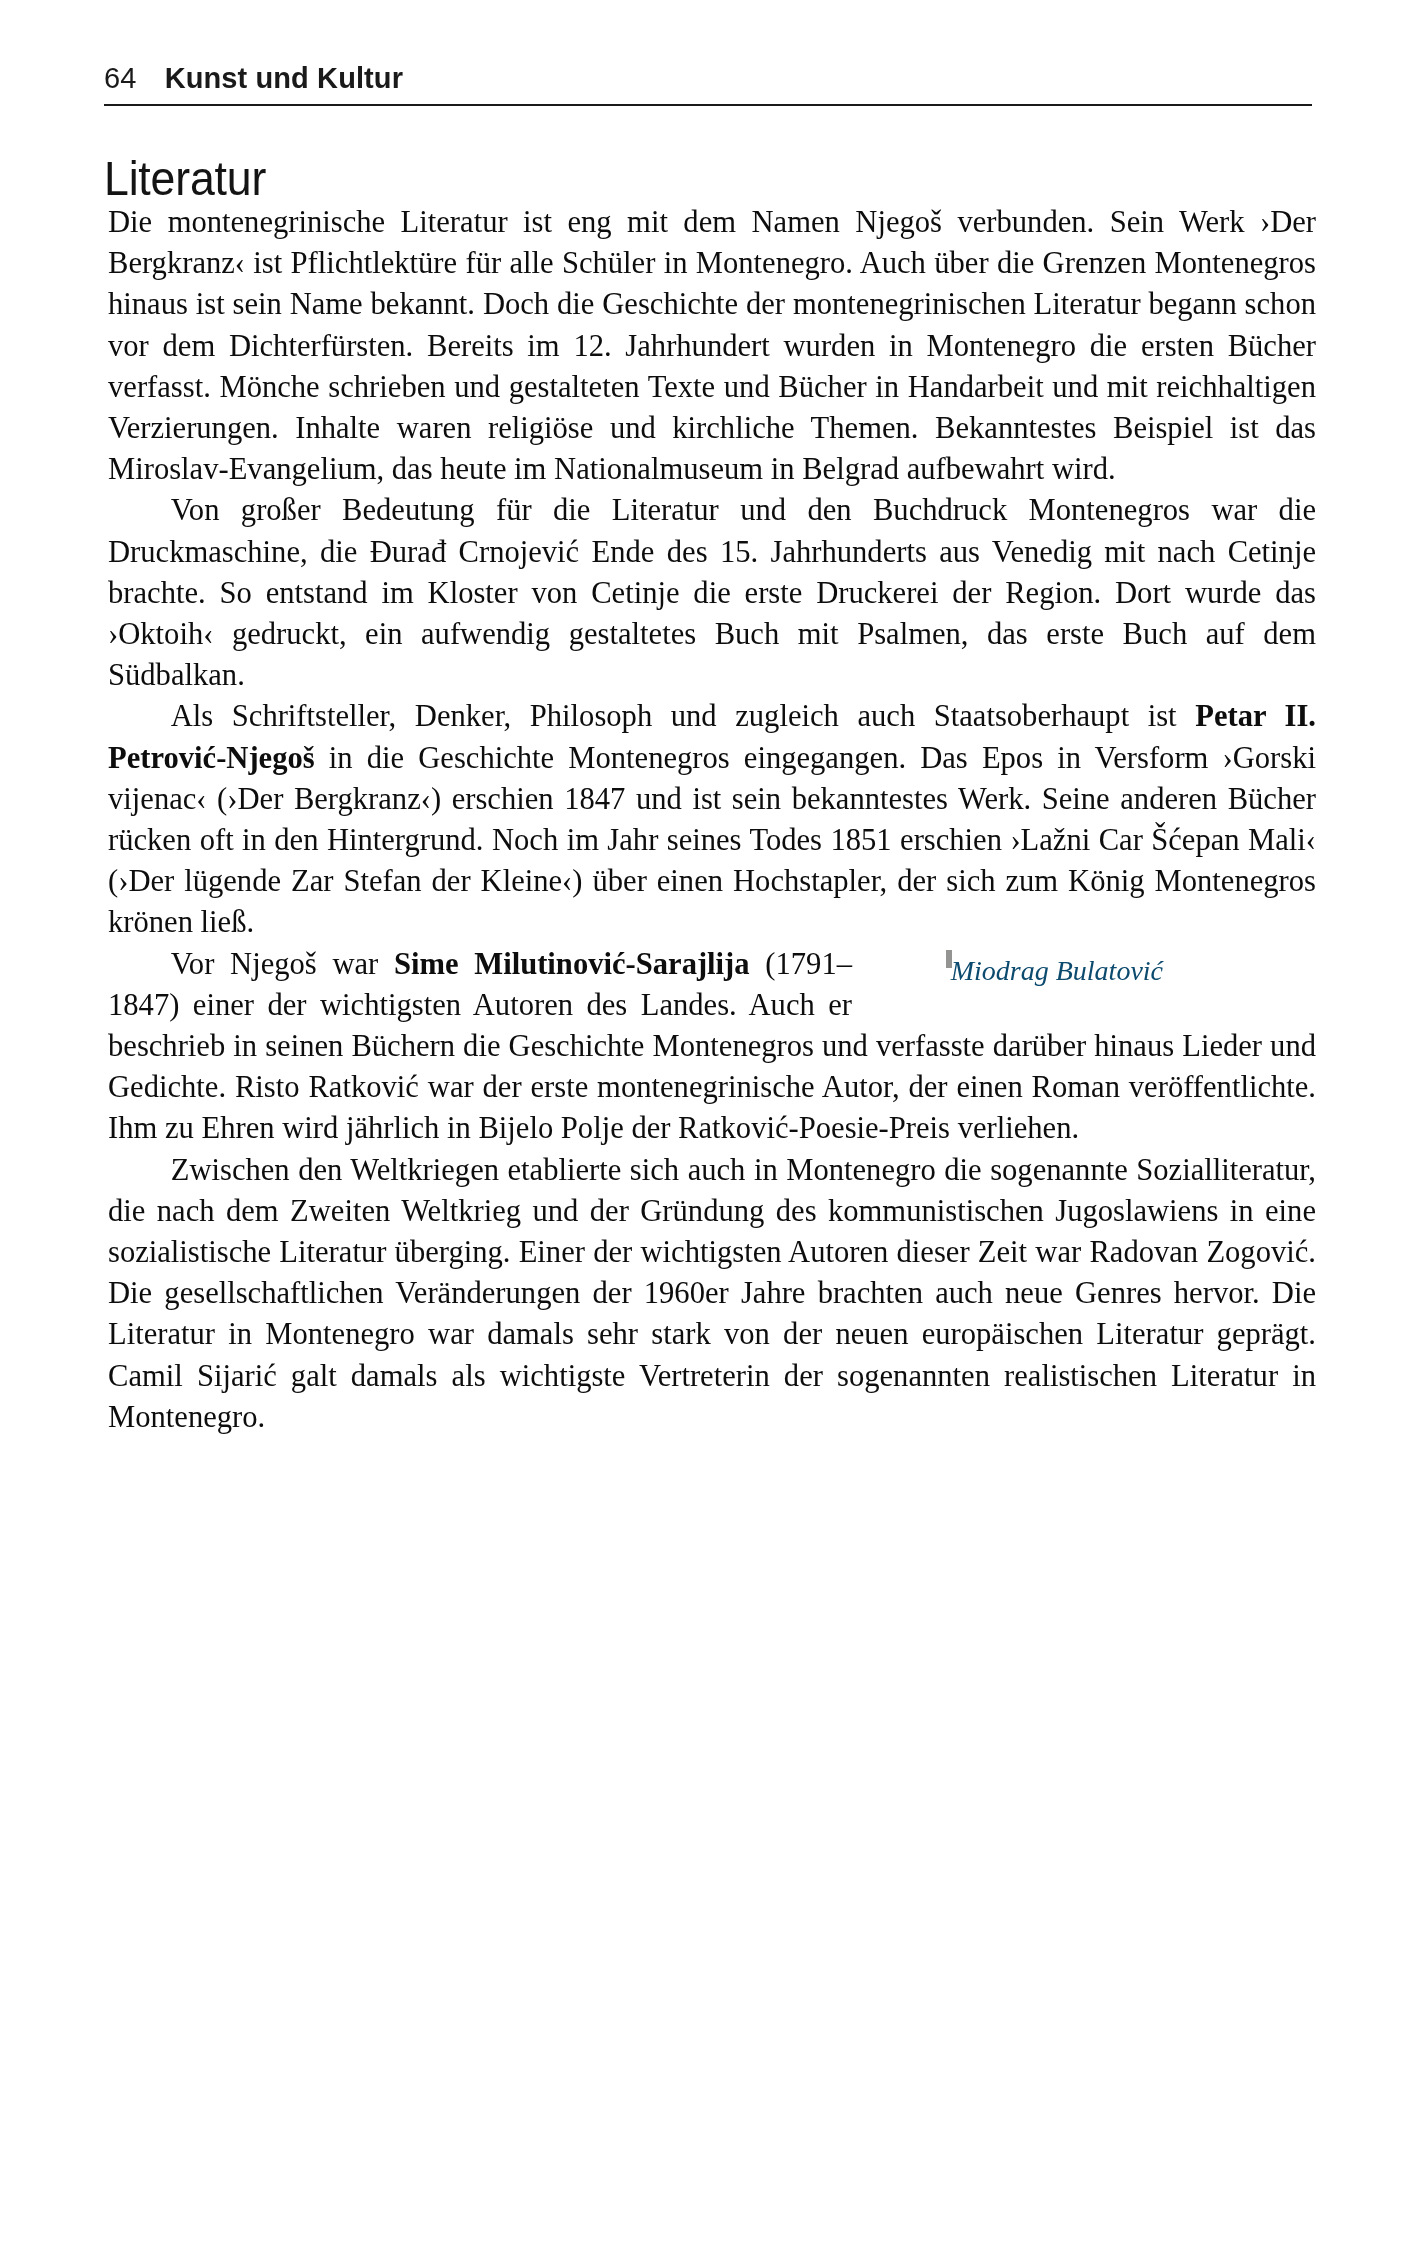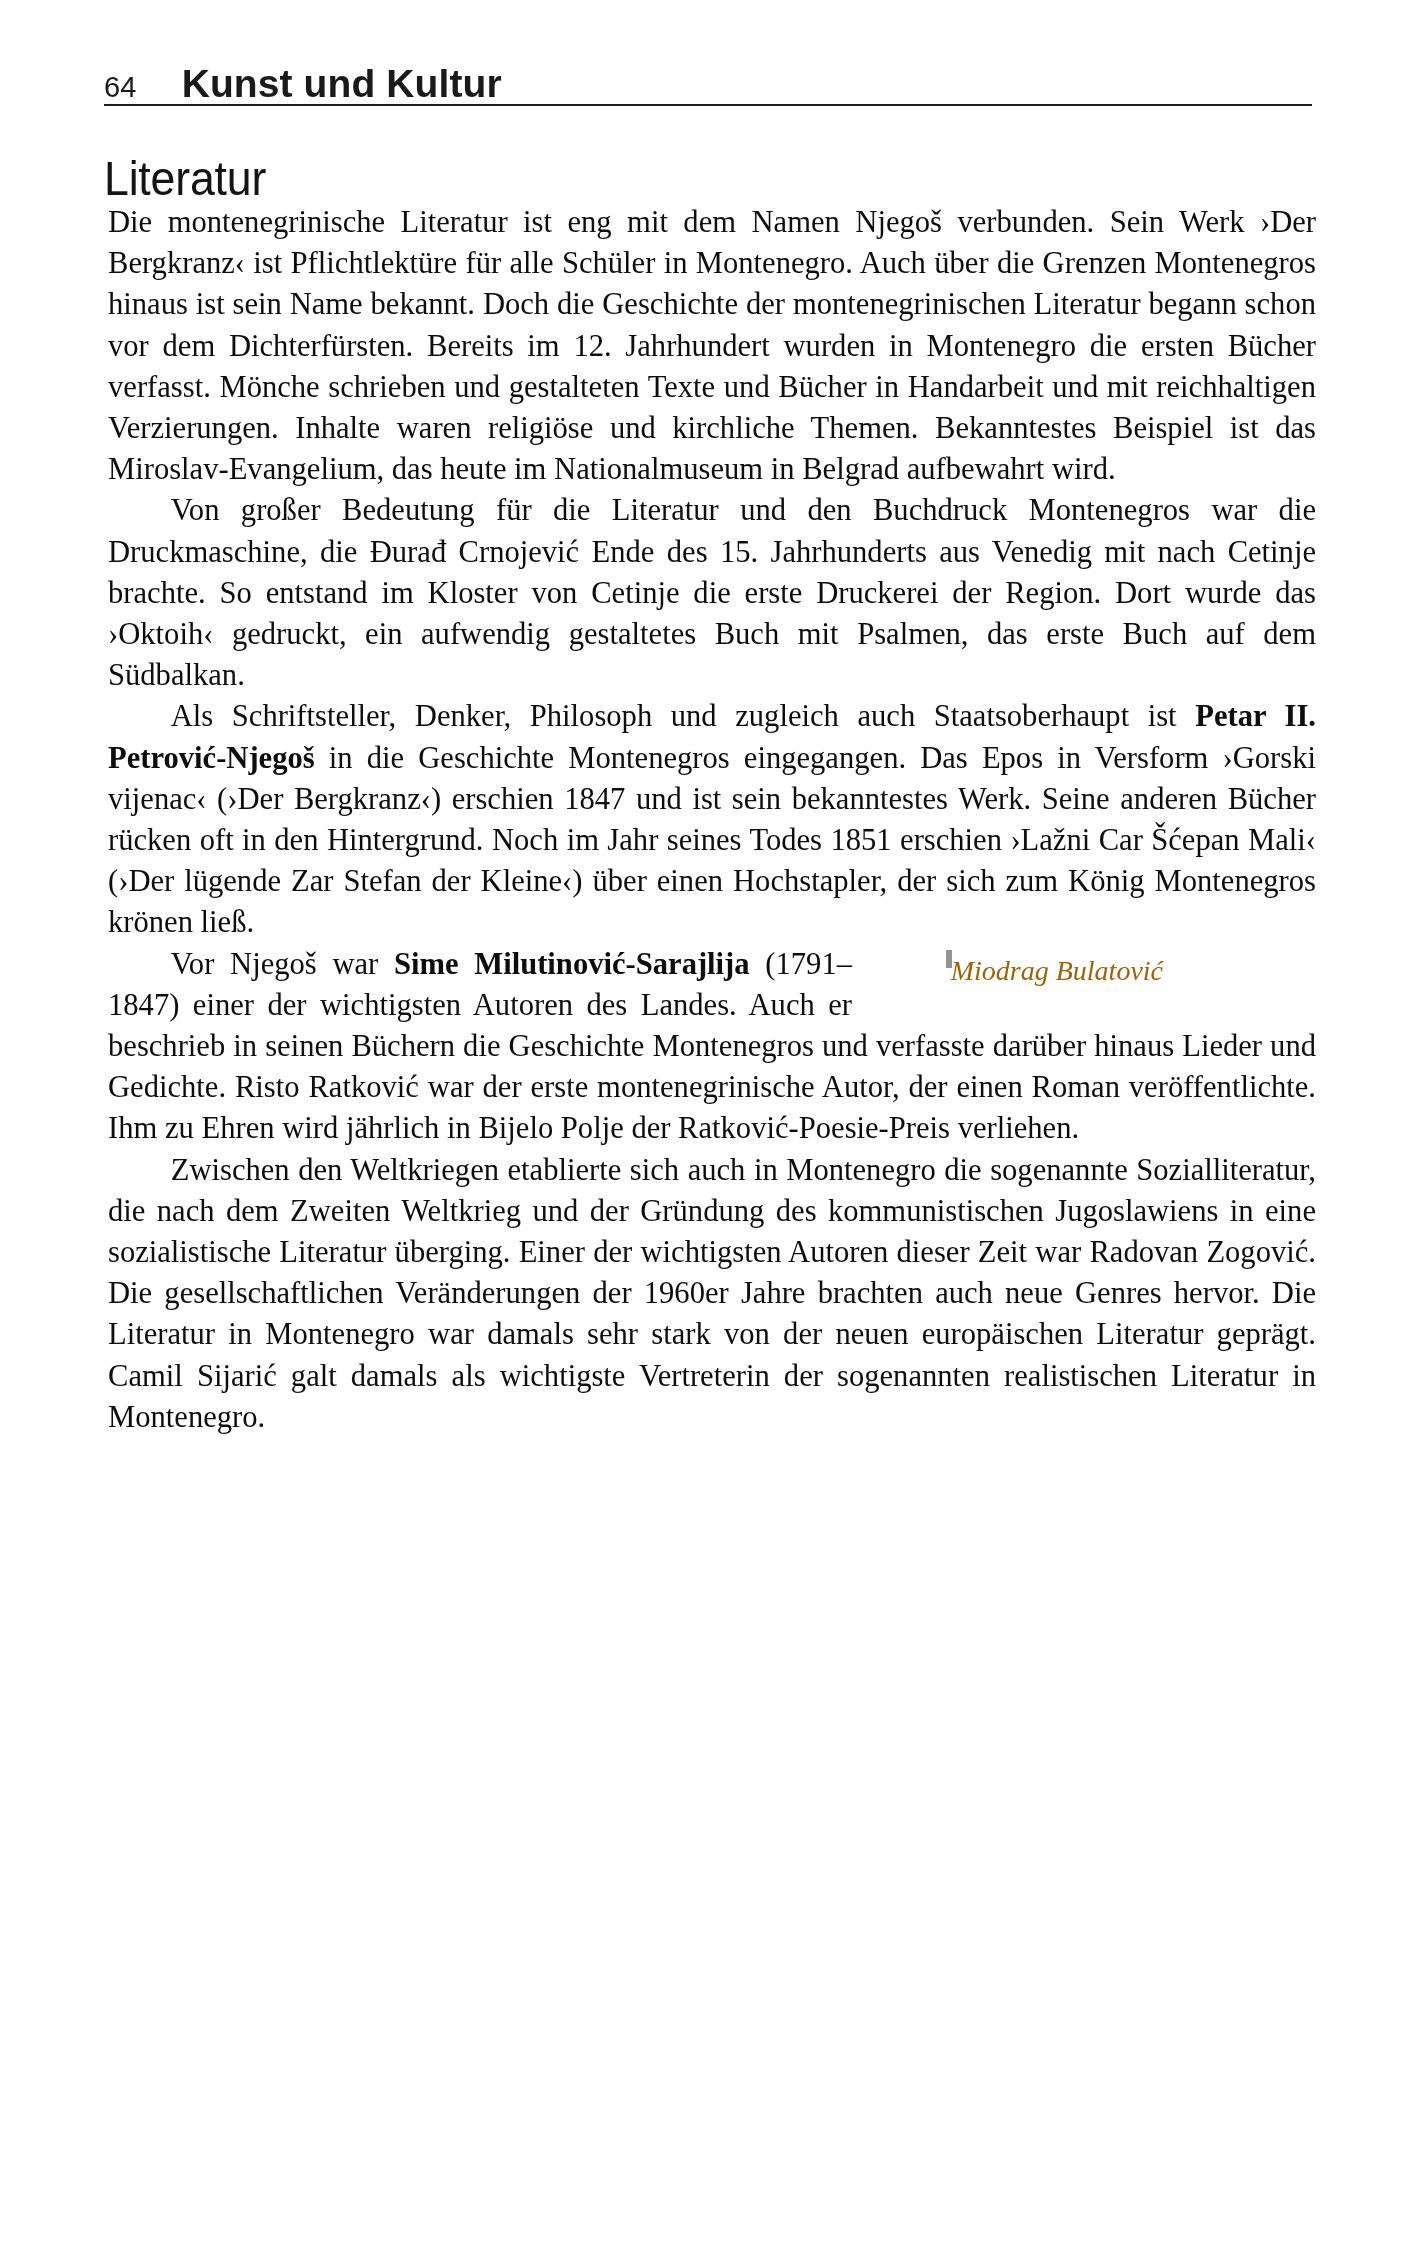--- a/index.html
+++ b/index.html
@@ -28,23 +28,23 @@
     align-items: baseline;
     font-family: "Liberation Sans", sans-serif;
     color: #1a1a1a;
   }
   .folio {
     font-size: 29px;
     font-weight: 400;
     letter-spacing: 0.2px;
   }
   .chapter-title {
-    font-size: 39px;
+    font-size: 29px;
     font-weight: 700;
-    margin-left: 45px;
+    margin-left: 28px;
     letter-spacing: 0.1px;
     text-align: center;
   }
   .head-rule {
     position: absolute;
     left: 104px;
     top: 104px;
     width: 1208px;
     height: 2px;
     background: #1a1a1a;
@@ -263,21 +263,21 @@
     background: radial-gradient(ellipse at 52% 45%, rgba(0,0,0,0) 45%, rgba(0,0,0,.22) 100%);
     pointer-events: none;
   }
 
   .figure-caption {
     margin-top: 14px;
     font-family: "Liberation Serif", serif;
     font-style: italic;
     font-size: 28px;
     line-height: 1.2;
-    color: #a16207;
+    color: #0c4a6e;
     text-align: center;
     padding-left: 2px;
   }
 </style>
 </head>
 <body>
 
 <div class="page">
 
   <div class="running-head">

